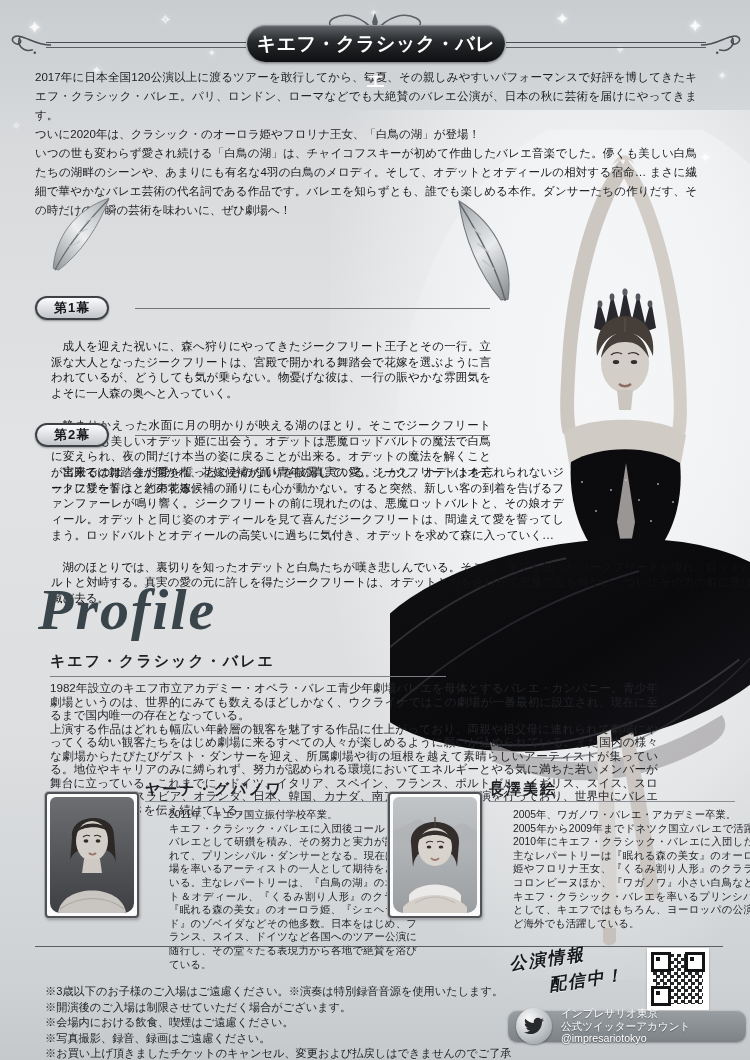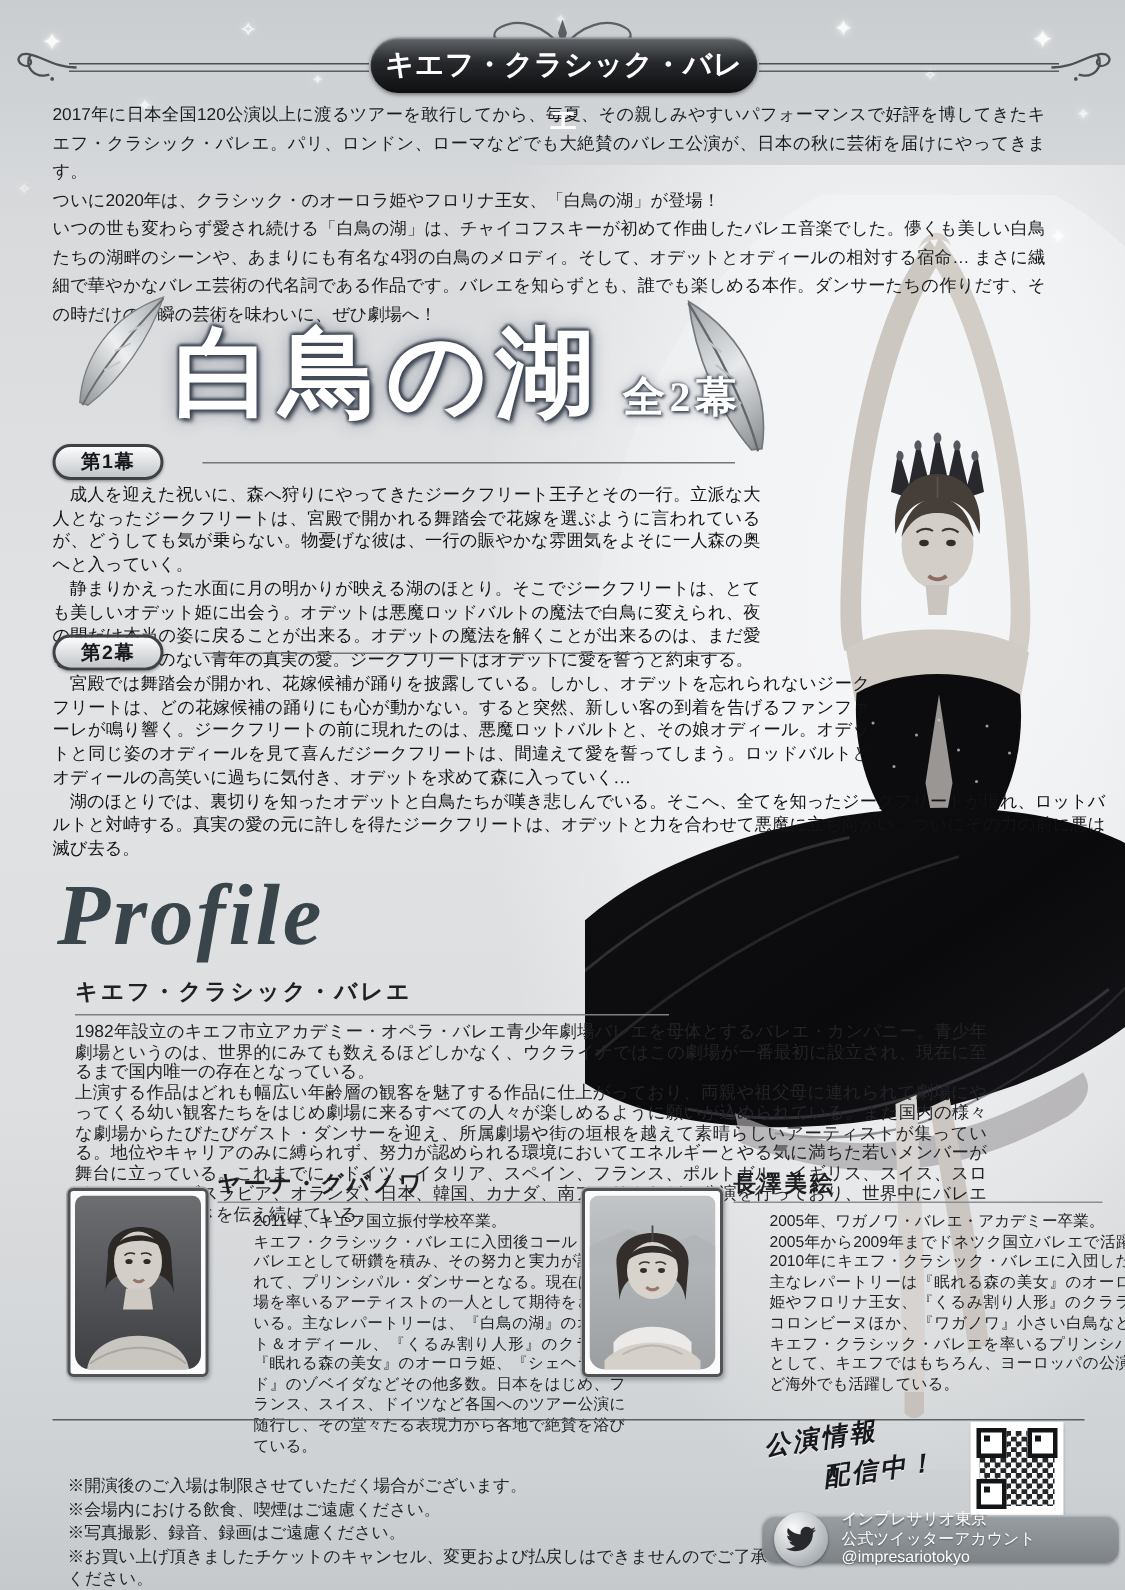--- a/index.html
+++ b/index.html
@@ -42,21 +42,21 @@
 
   
   .act-header{position:absolute;left:35px;z-index:2;display:flex;align-items:center;gap:20px;}
   .act-header.a1{top:296px;width:455px;}
   .act-header.a2{top:423px;width:455px;}
   .act-pill{flex:0 0 auto;padding:1px 17px;border-radius:12px;border:2px solid #3e4145;
     background:linear-gradient(180deg,#fbfcfd,#c2c5c9);color:#17181c;font-weight:bold;font-size:13px;letter-spacing:1px;
     box-shadow:0 1px 2px rgba(30,32,36,.4);}
   .act-rule{flex:1 1 auto;height:0;border-top:1px solid #73767a;margin-left:6px;}
   .act-text{position:absolute;z-index:2;font-family:"Liberation Serif",serif;font-size:11.5px;line-height:15.7px;text-align:justify;color:#141417;}
-  .act-text p{margin:0;text-indent:1em;}
+  .act-text p{margin:16px;text-indent:1em;}
   .act-text.t1{left:35px;top:323px;width:472px;}
   .act-text.t2{left:35px;top:449px;width:545px;}
   .act-text.t2 p.wide{width:702px;}
 
   
   .profile-script{position:absolute;left:38px;top:576px;z-index:2;font-family:"Liberation Serif",serif;font-style:italic;font-weight:bold;
     font-size:58px;letter-spacing:2px;color:#3a444b;}
   .company-heading{position:absolute;left:50px;top:652px;width:396px;z-index:2;font-size:15px;font-weight:bold;letter-spacing:2px;color:#202124;
     padding-bottom:5px;border-bottom:1px solid #7c7f83;}
   .profile-body{position:absolute;left:50px;top:681px;width:608px;z-index:2;font-size:11.6px;line-height:13.5px;text-align:justify;color:#232427;}
@@ -234,24 +234,20 @@
         <linearGradient id="fg2" x1="0" y1="1" x2="1" y2="0">
       <stop offset="0" stop-color="#85898c"></stop>
           <stop offset=".5" stop-color="#e8eaec"></stop>
           <stop offset="1" stop-color="#9fa5a9"></stop>
     </linearGradient>
       </defs>
     <path d="M8,82 C10,50 30,18 70,4 C60,34 38,66 14,84 Z" fill="url(#fg2)" stroke="#74787c" stroke-width="1"></path>
     <path d="M10,84 C22,60 46,30 70,5" stroke="#63676b" fill="none" stroke-width="1.4"></path>
     <path d="M26,58 L38,52 M34,44 L46,38 M44,30 L56,24" stroke="#c0c4c6" stroke-width="1.4"></path>
   </svg>
-  <div class="show-title">
-    <span class="main">白鳥の湖</span>
-    <span class="sub">全2幕</span>
-  </div>
 
   <div class="act-header a1">
     <span class="act-pill">第1幕</span>
     <span class="act-rule"></span>
   </div>
   <div class="act-text t1">
     <p>成人を迎えた祝いに、森へ狩りにやってきたジークフリート王子とその一行。立派な大人となったジークフリートは、宮殿で開かれる舞踏会で花嫁を選ぶように言われているが、どうしても気が乗らない。物憂げな彼は、一行の賑やかな雰囲気をよそに一人森の奥へと入っていく。</p>
     <p>静まりかえった水面に月の明かりが映える湖のほとり。そこでジークフリートは、とても美しいオデット姫に出会う。オデットは悪魔ロッドバルトの魔法で白鳥に変えられ、夜の間だけ本当の姿に戻ることが出来る。オデットの魔法を解くことが出来るのは、まだ愛を誓ったことのない青年の真実の愛。ジークフリートはオデットに愛を誓うと約束する。</p>
   </div>
 
@@ -326,20 +322,23 @@
   <div class="name-rule r2"></div>
   <div class="dancer-bio b2">
     <p>2005年、ワガノワ・バレエ・アカデミー卒業。</p>
     <p>2005年から2009年までドネツク国立バレエで活躍。2010年にキエフ・クラシック・バレエに入団した。主なレパートリーは『眠れる森の美女』のオーロラ姫やフロリナ王女、『くるみ割り人形』のクララやコロンビーヌほか、『ワガノワ』小さい白鳥など。キエフ・クラシック・バレエを率いるプリンシパルとして、キエフではもちろん、ヨーロッパの公演など海外でも活躍している。</p>
   </div>
 
   <div class="divider"></div>
 
   <div class="notes">
     <div class="note-row">
+      <span class="nl">※3歳以下のお子様のご入場はご遠慮ください。</span><span class="nr">※演奏は特別録音音源を使用いたします。</span>
+    </div>
+    <div class="note-row">
       <span class="nl">※開演後のご入場は制限させていただく場合がございます。</span>
     </div>
     <div class="note-row">
       <span class="nl">※会場内における飲食、喫煙はご遠慮ください。</span><span class="nr">※写真撮影、録音、録画はご遠慮ください。</span>
     </div>
     <div class="note-row">
       <span class="nl">※お買い上げ頂きましたチケットのキャンセル、変更および払戻しはできませんのでご了承ください。</span>
     </div>
   </div>
 

